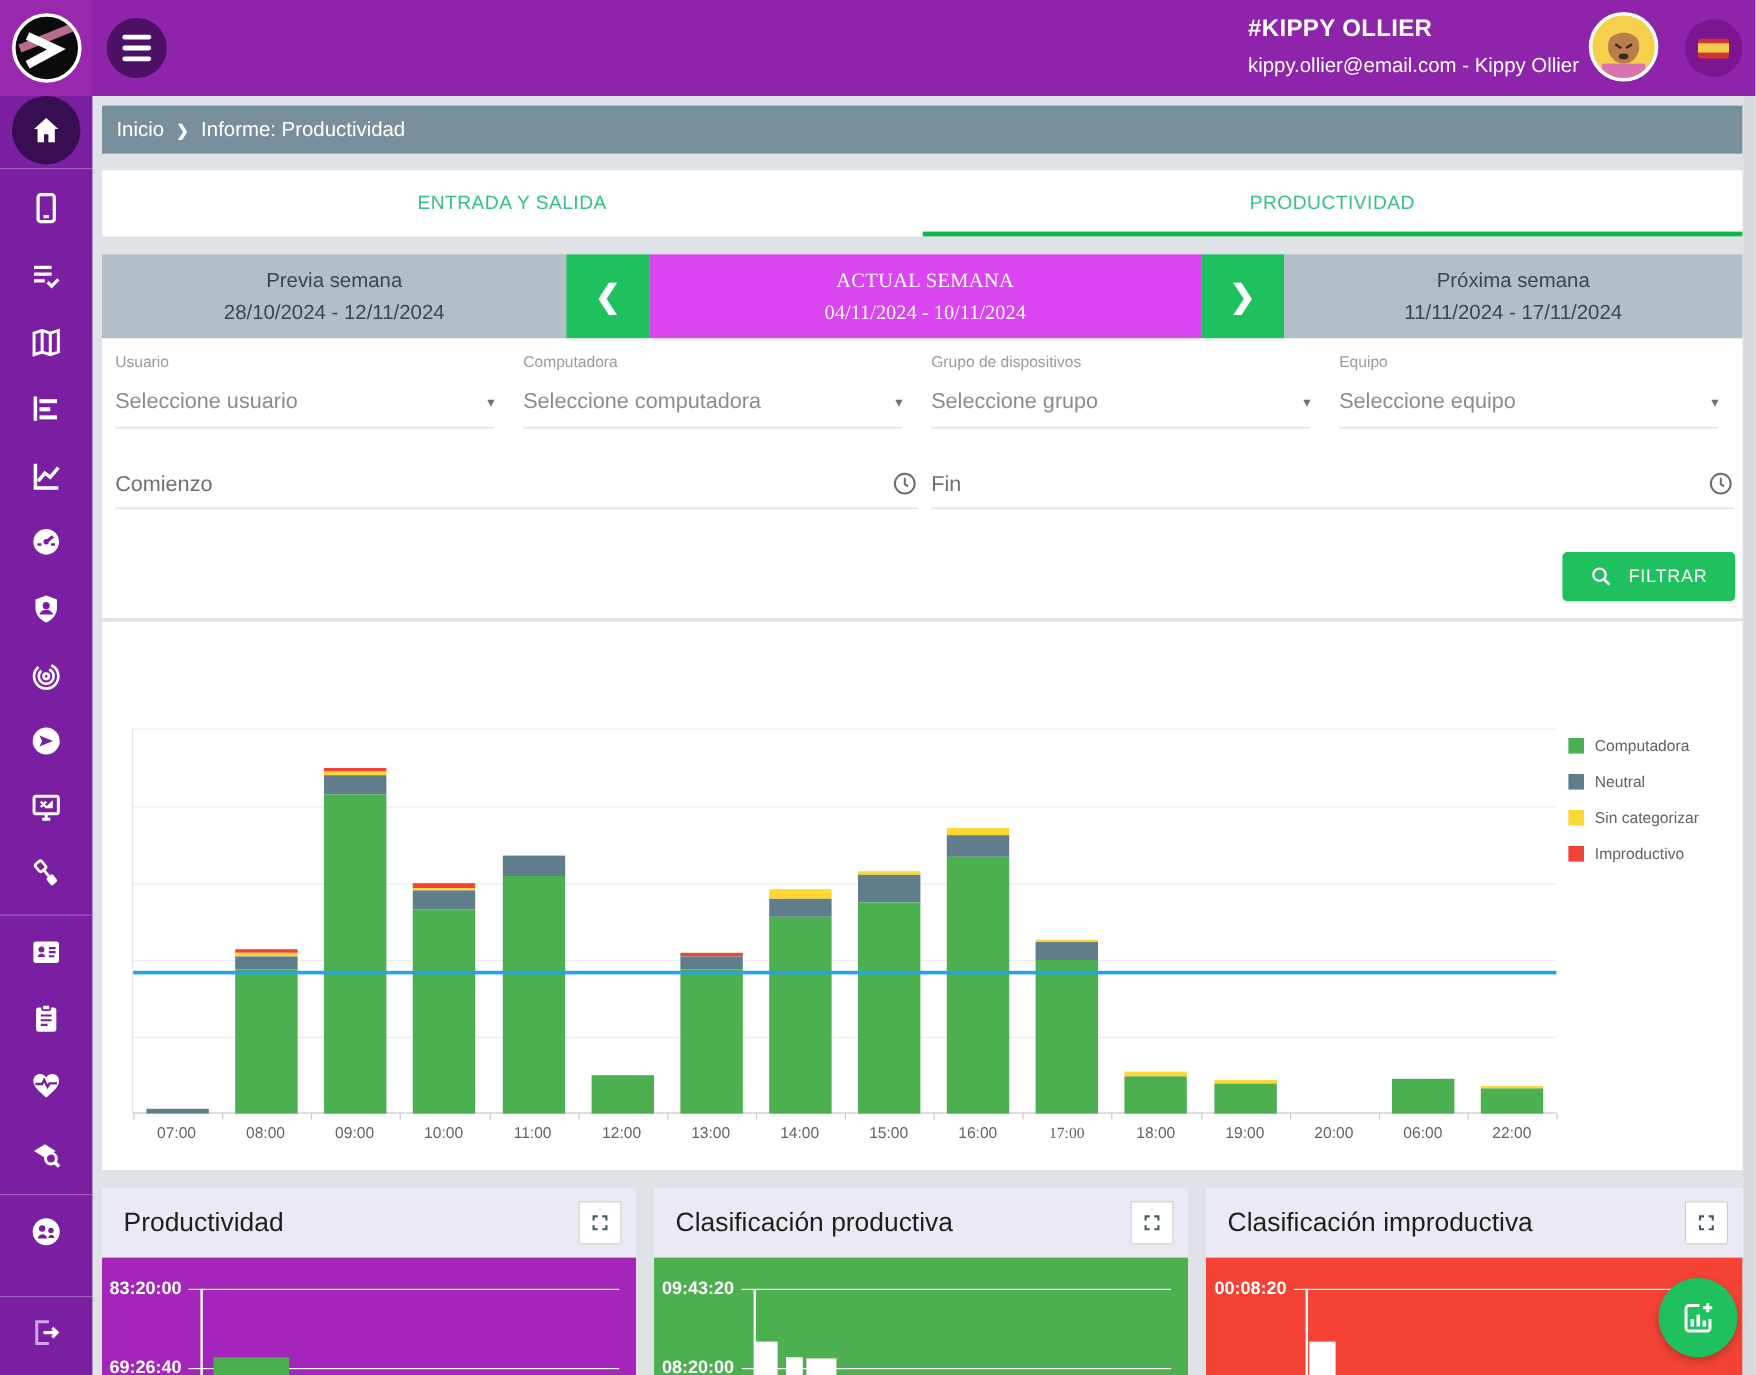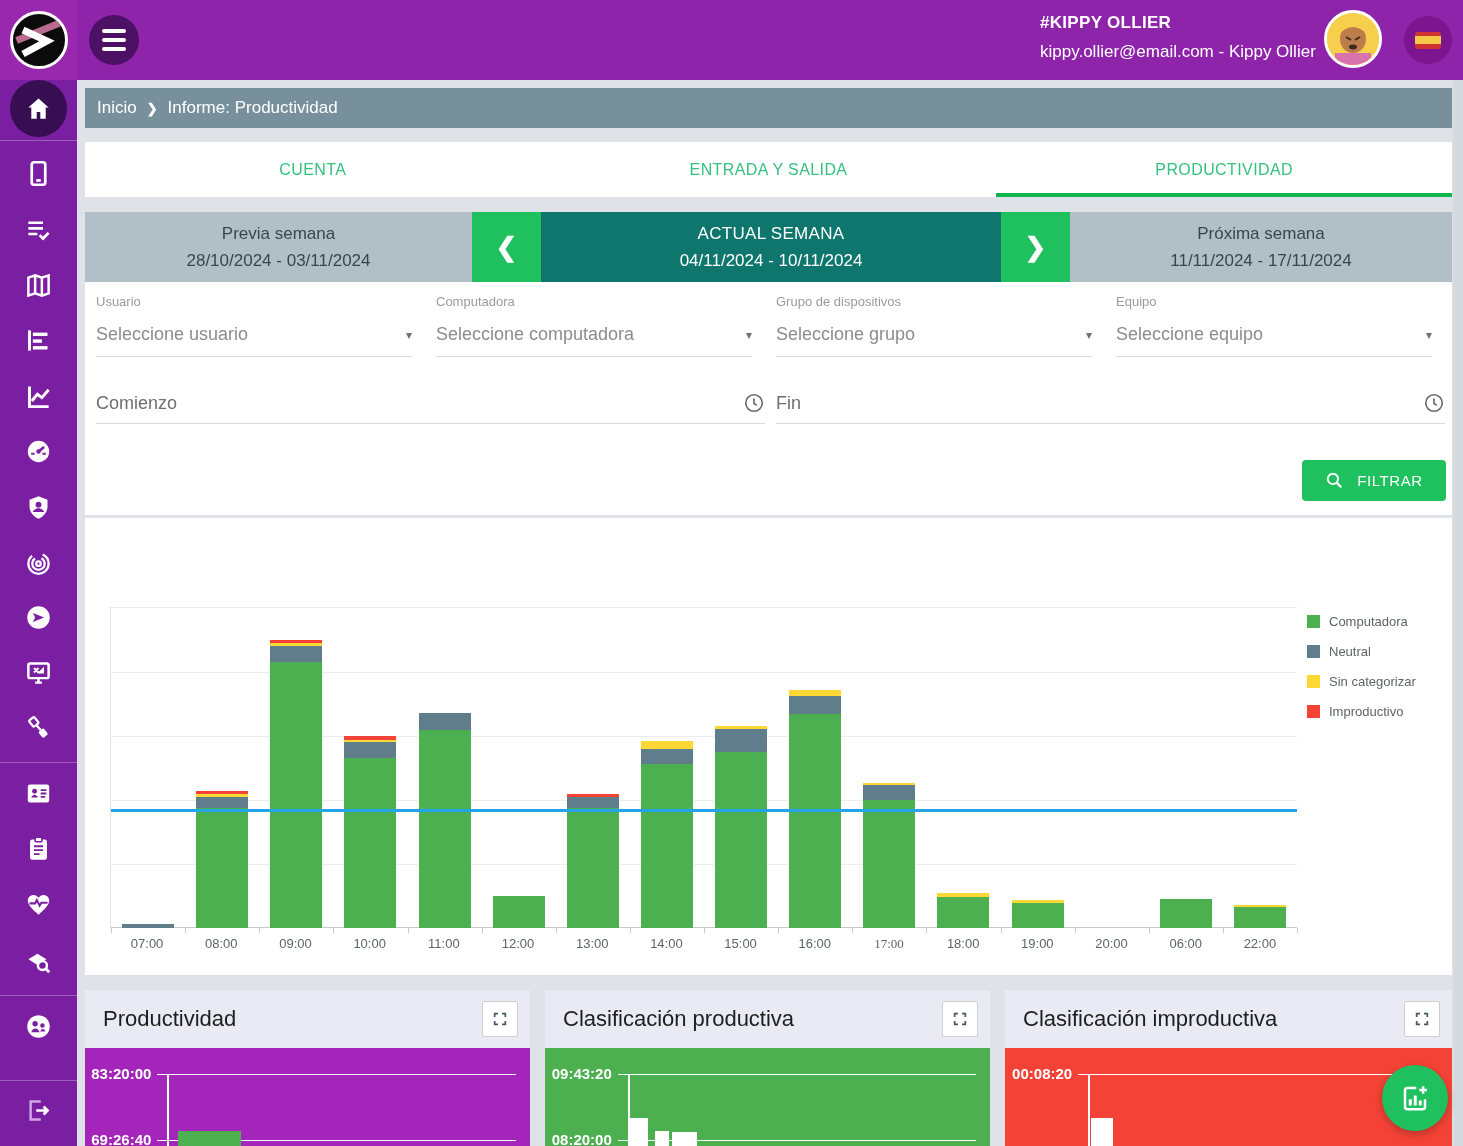--- a/index.html
+++ b/index.html
@@ -7,21 +7,21 @@
   body { font-family:"Liberation Sans", sans-serif; background:#dfe3e8; position:relative; }
   .app { position:absolute; inset:0; }
 
   
   .topbar { position:absolute; left:0; top:0; width:1463px; height:80px; background:#8e24aa; z-index:5; }
   .logo-block { position:absolute; left:0; top:0; width:77px; height:80px; background:#9928ae; display:flex; align-items:center; justify-content:center; }
   .logo-circle { width:58px; height:58px; border-radius:50%; background:#0b0b0b; border:3px solid #fff; overflow:hidden; position:relative; }
   .hamburger { position:absolute; left:89px; top:15px; width:50px; height:50px; border-radius:50%; background:#4c1064; display:flex; flex-direction:column; align-items:center; justify-content:center; gap:5px; cursor:pointer; }
   .hamburger span { display:block; width:24px; height:4px; border-radius:2px; background:#fff; }
   .user-block { position:absolute; left:1040px; top:13px; width:280px; color:#fff; }
-  .user-line1 { font-size:17px; font-weight:700; letter-spacing:.3px; margin-bottom:9px; }
+  .user-line1 { font-size:20px; font-weight:700; letter-spacing:.3px; margin-bottom:9px; }
   .user-line2 { font-size:17px; }
   .avatar { position:absolute; left:1324px; top:10px; width:58px; height:58px; border-radius:50%; border:3px solid #fff; background:#f6cf4d; overflow:hidden; }
   .flag-btn { position:absolute; left:1404px; top:16px; width:48px; height:48px; border-radius:50%; background:#7b1590; display:flex; align-items:center; justify-content:center; cursor:pointer; }
   .flag { width:26px; height:17px; border-radius:3px; overflow:hidden; display:flex; flex-direction:column; }
   .flag .r { flex:1; background:#d03433; } .flag .y { flex:1.6; background:#f7c948; }
 
   
   .sidebar { position:absolute; left:0; top:80px; width:77px; height:1066px; background:#7b1fa2; z-index:4; }
   .side-item { position:absolute; left:0; width:77px; height:40px; display:flex; align-items:center; justify-content:center; cursor:pointer; }
   .side-item svg { width:27px; height:27px; }
@@ -39,21 +39,21 @@
 
   .tabs { position:absolute; left:0; top:62px; width:1367px; height:55px; background:#fff; display:flex; }
   .tab { flex:1; display:flex; align-items:center; justify-content:center; color:#35c17e; font-size:16px; letter-spacing:.4px; position:relative; cursor:pointer; }
   .tab.active::after { content:""; position:absolute; left:0; right:0; bottom:0; height:4px; background:#10b64e; }
 
   .weekbar { position:absolute; left:0; top:132px; width:1367px; height:70px; display:flex; }
   .wk-cell { display:flex; flex-direction:column; align-items:center; justify-content:center; gap:7px; }
   .wk-side { flex:0 0 387px; background:#b3bfc6; color:#37474f; cursor:pointer; }
   .wk-side.next { flex:0 0 382px; }
   .wk-arrow { flex:0 0 69px; background:#1ec15d; color:#fff; display:flex; align-items:center; justify-content:center; font-size:26px; font-weight:700; cursor:pointer; }
-  .wk-cur { flex:0 0 460px; background:#0f766e; color:#fff; }
+  .wk-cur { flex:0 0 460px; background:#d946ef; color:#fff;font-family:Liberation Serif, serif; }
   .wk-t1 { font-size:17px; } .wk-t2 { font-size:17px; }
   .wk-cur .wk-t1 { letter-spacing:.3px; }
 
   .filter-card { position:absolute; left:0; top:202px; width:1367px; height:233px; background:#fff; }
   .f-col { position:absolute; top:12px; width:316px; }
   .f-label { font-size:13px; color:#9b9b9b; }
   .f-select { display:flex; align-items:center; justify-content:space-between; margin-top:15px; padding-bottom:11px; border-bottom:1px solid #d9d9d9; cursor:pointer; }
   .f-value { font-size:18px; color:#8c8c8c; }
   .f-caret { font-size:12px; color:#707070; }
   .f-field { position:absolute; top:110px; width:669px; display:flex; align-items:center; justify-content:space-between; padding-bottom:9px; border-bottom:1px solid #d9d9d9; cursor:text; }
@@ -265,29 +265,28 @@
 
   <div class="content">
 
     <div class="breadcrumb">
       <span>Inicio</span>
       <span class="crumb-sep">❯</span>
       <span>Informe: Productividad</span>
     </div>
 
     <div class="tabs">
-      <div class="tab">CUENTA</div>
       <div class="tab">ENTRADA Y SALIDA</div>
       <div class="tab active">PRODUCTIVIDAD</div>
     </div>
 
     <div class="weekbar">
       <div class="wk-cell wk-side">
         <div class="wk-t1">Previa semana</div>
-        <div class="wk-t2">28/10/2024 - 03/11/2024</div>
+        <div class="wk-t2">28/10/2024 - 12/11/2024</div>
       </div>
       <div class="wk-arrow">
           <span>❮</span>
         </div>
       <div class="wk-cell wk-cur">
         <div class="wk-t1">ACTUAL SEMANA</div>
         <div class="wk-t2">04/11/2024  -  10/11/2024</div>
       </div>
       <div class="wk-arrow">
           <span>❯</span>

